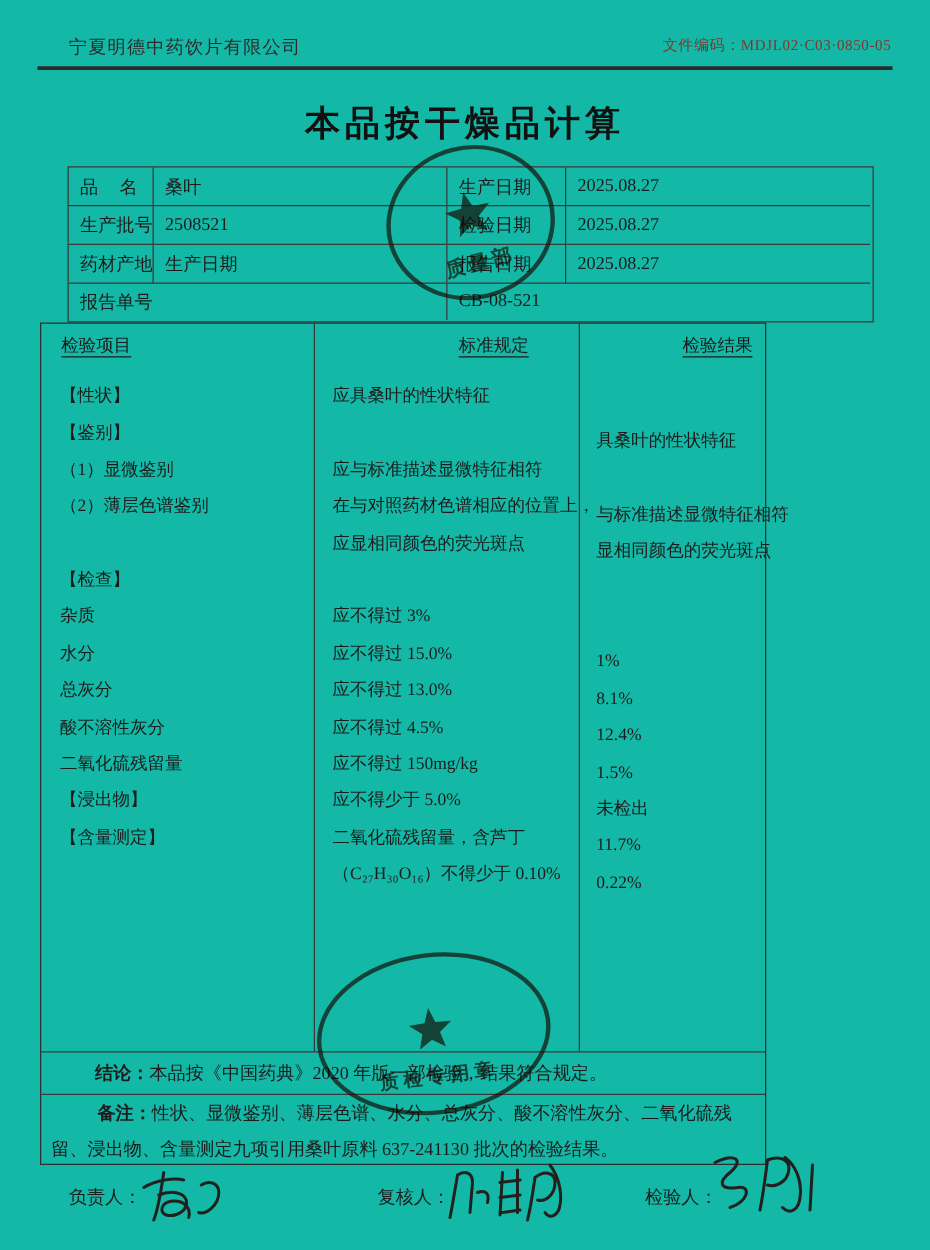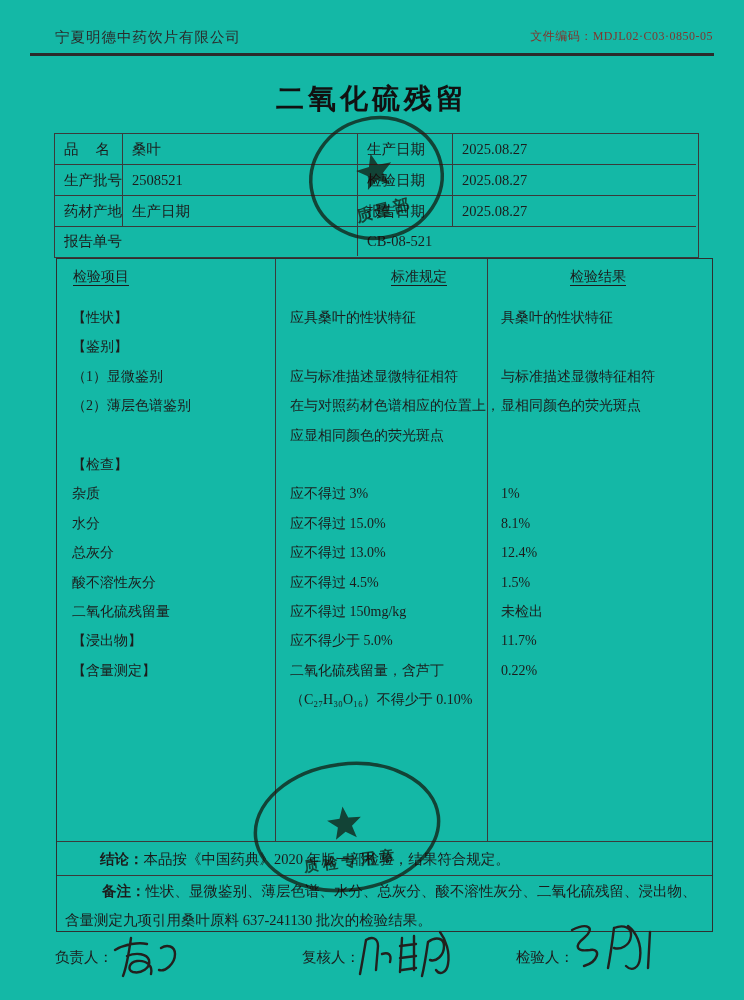--- a/index.html
+++ b/index.html
@@ -26,32 +26,32 @@
         grid-template-rows:31px 31px 31px 29px;
         font-size:14.5px;}
   .info .c{border-right:1px solid #3a3a3a;border-bottom:1px solid #3a3a3a;
            display:flex;align-items:center;padding-left:9px;overflow:hidden;}
   .info .c.last{border-right:none;}
   .info .c.bot{border-bottom:none;}
   .info .sp2a{grid-column:1/3;}
   .info .sp2b{grid-column:3/5;}
   .jlabel{display:flex;justify-content:space-between;width:46px;}
   
-  .main{position:absolute;left:56px;top:258px;width:657px;height:674px;
+  .main{position:absolute;left:32px;top:258px;width:581px;height:674px;
         border:1.5px solid #2f2f2f;box-sizing:border-box;font-size:14px;}
   .vline{position:absolute;top:0;width:1px;height:582px;background:#3a3a3a;}
   .vl1{left:218px;} .vl2{left:430px;}
   .mhead{position:absolute;top:9px;text-decoration:underline;text-underline-offset:4px;}
   .mh1{left:16px;}
   .mh2{left:218px;width:212px;text-align:center;padding-left:38px;}
   .mh3{left:430px;width:222px;text-align:center;}
   .rows{position:absolute;left:0;top:44px;width:100%;}
   .trow{display:grid;grid-template-columns:218px 212px 224px;height:29.4px;line-height:29.4px;}
   .trow .tc{padding-left:15px;white-space:nowrap;overflow:visible;}
-  .trow .tc3{padding-left:14px;}
+  .trow .tc3{padding-left:14px;margin-top:36px;}
   .concl{position:absolute;left:0;top:582px;width:100%;height:34px;line-height:34px;
          border-top:1px solid #3a3a3a;box-sizing:border-box;padding-left:43px;font-size:14.5px;}
   .remark{position:absolute;left:0;top:616px;width:100%;height:58px;
           border-top:1px solid #3a3a3a;box-sizing:border-box;
           padding:1px 10px 0 8px;font-size:14.5px;line-height:28.5px;text-indent:2.55em;}
   .blabel{font-weight:bold;}
   
   .sig-label{position:absolute;top:948px;font-size:14.5px;}
   .sl1{left:55px;} .sl2{left:302px;} .sl3{left:516px;}
   .sig-svg{position:absolute;}
@@ -70,21 +70,21 @@
 </style>
 </head>
 <body>
 
 <div class="page">
 
   <div class="co-name">宁夏明德中药饮片有限公司</div>
   <div class="doc-code"><span>文件编码：</span><span>MDJL02·C03·0850-05</span></div>
   <div class="head-rule"></div>
 
-  <div class="title">二氧化硫残留</div>
+  <div class="title">本品按干燥品计算</div>
 
   <div class="info">
     <div class="c">
         <span class="jlabel">
           <span>品</span>
           <span>名</span>
         </span>
       </div>
     <div class="c">桑叶</div>
     <div class="c">生产日期</div>

